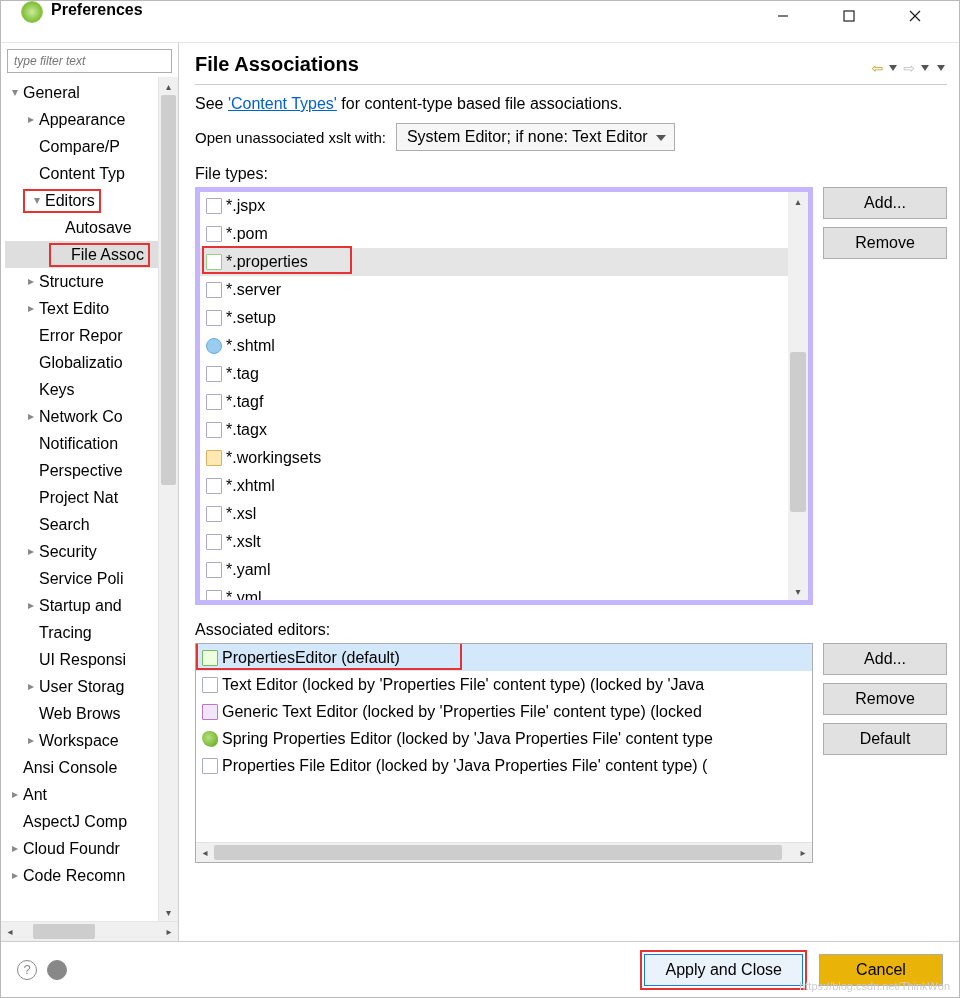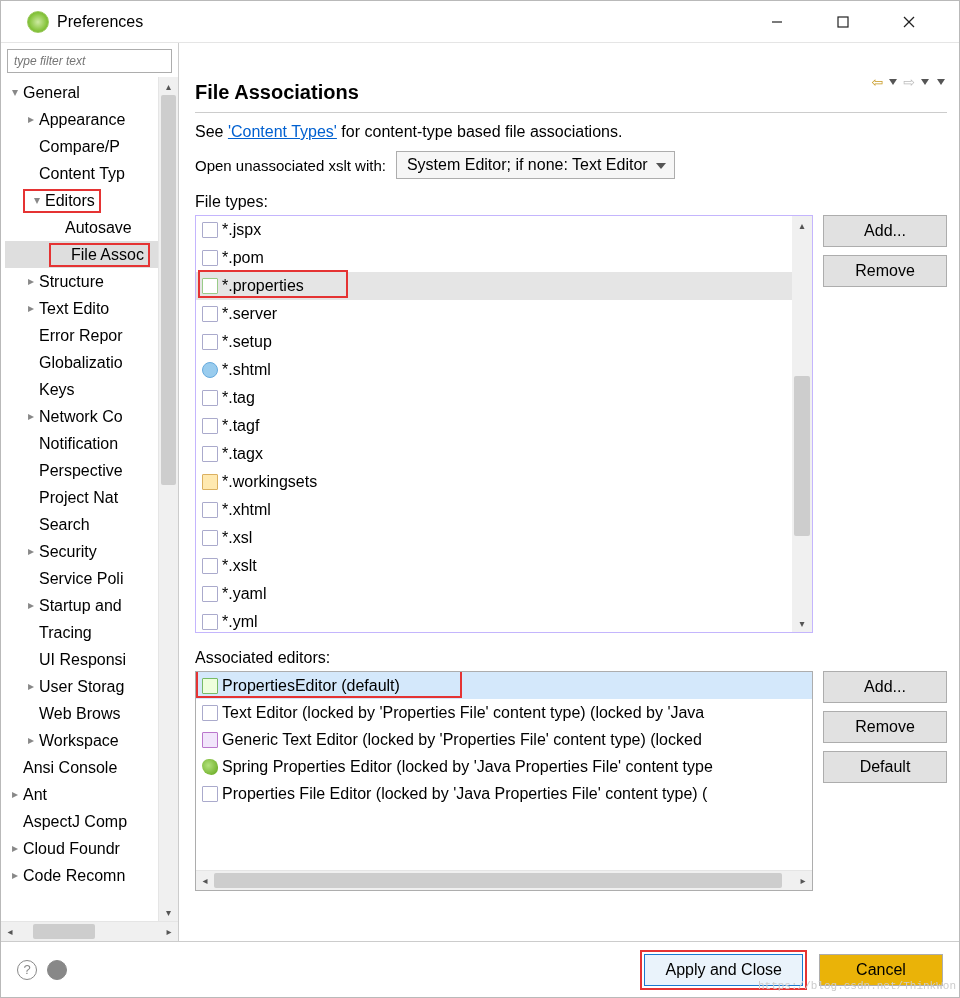--- a/index.html
+++ b/index.html
@@ -12,23 +12,23 @@
     width: 960px;
     height: 998px;
     overflow: hidden;
   }
   .window { border: 1px solid #b9b9b9; width: 960px; height: 998px; display: flex; flex-direction: column; }
 
   
   .titlebar {
     height: 42px;
     display: flex;
-    align-items: center;
     border-bottom: 1px solid #e5e5e5;
-    padding: 0 18px;
+    padding: 0 12px;
+    font-weight: bold;
   }
   .titlebar .app-icon {
     width: 22px; height: 22px; margin: 0 8px;
     border-radius: 50%;
     background: radial-gradient(circle at 50% 50%, #cdeaa1 0%, #88c53f 60%, #5fa317 100%);
     border: 1px solid #9ccb5f;
   }
   .titlebar .title { flex: 1; font-size: 16px; }
   .titlebar .win-btns { display: flex; gap: 26px; padding-right: 12px; }
   .win-btn { width: 40px; height: 30px; display: flex; align-items: center; justify-content: center; font-size: 14px; }
@@ -76,40 +76,40 @@
   }
   .h-scroll .arrow-h { width: 18px; text-align: center; font-size: 10px; color: #555;}
   .h-scroll .track { flex: 1; position: relative; height: 100%; }
   .h-scroll .thumb { position: absolute; left: 14px; top: 2px; bottom: 2px; width: 62px; background: #cdcdcd; border-radius: 2px; }
 
   .red-box { border: 2px solid #e53333; }
 
   
   .content { flex: 1; display: flex; flex-direction: column; padding: 8px 12px 0 16px; }
   .heading-row { display: flex; align-items: center; }
-  .heading { font-size: 20px; font-weight: 600; padding: 2px 0 8px 0; flex:1;margin-top:28px; }
+  .heading { font-size: 20px; font-weight: 600; padding: 2px 0 8px 0; flex:1; }
   .nav-icons { display:flex; gap:4px; align-items:center; color:#c79820; font-size:14px; }
   .nav-icons .gray { color:#bbb; }
   .nav-icons .menu-dot { width:0;height:0;border-left:4px solid transparent;border-right:4px solid transparent;border-top:6px solid #555; margin:0 2px;}
   .divider { border: 0; border-top: 1px solid #ccc; margin: 0 0 10px 0; }
   .desc { font-size: 16px; margin-bottom: 10px; }
   .desc a { color: #0060d0; text-decoration: underline; }
 
   .open-row { display: flex; align-items: center; gap: 10px; margin-bottom: 14px; }
   .combo {
     border: 1px solid #adadad; padding: 4px 26px 4px 10px; background: #f6f6f6; position: relative;
     font-size: 16px;
   }
   .combo::after { content: ""; position: absolute; right: 8px; top: 50%; margin-top: -2px;
     border-left: 5px solid transparent; border-right: 5px solid transparent; border-top: 6px solid #555; }
 
   .section-label { font-size: 16px; margin-bottom: 4px; }
   .types-row { display: flex; gap: 10px; align-items: flex-start; margin-bottom: 16px;}
   .listbox {
-    flex: 1; border: 1px solid #c4b5fd; height: 418px; background: #fff; position: relative; overflow: hidden;
+    flex: 1; border: 5px solid #c4b5fd; height: 418px; background: #fff; position: relative; overflow: hidden;
   }
   .list-inner { position: absolute; top:0; left:0; right:20px; }
   .list-item {
     display: flex; align-items: center; height: 28px; padding-left: 6px; gap: 4px; font-size: 16px;
   }
   .list-item.sel { background: #e5e5e5; }
   .file-icon {
     width: 16px; height: 16px; display:inline-flex; align-items:center; justify-content:center;
     font-size: 10px; border: 1px solid #bda; background: #fff; color: #5a8; border-radius:1px;
   }
@@ -157,21 +157,21 @@
     font-size:13px;color:#888;
   }
   .footer-spacer { flex:1; }
   .footer-btn {
     height: 32px; padding: 0 20px; border:1px solid #adadad; background:#eab308; font-size:16px;
     display:flex;align-items:center;justify-content:center;
   }
   .apply-wrap { border: 2px solid #e53333; padding: 2px; }
   .apply-wrap .footer-btn { border: 1px solid #1b79d0; background: #eaf3fb; }
 
-  .watermark { position:absolute; right:4px; bottom:6px; font-size:11px; color:#ccc;font-family:Liberation Mono, monospace; }
+  .watermark { position:absolute; right:10px; bottom:6px; font-size:11px; color:#ccc; }
 </style>
 </head>
 <body>
 
 <div class="window">
 
   <div class="titlebar">
     <div class="app-icon"></div>
     <div class="title">Preferences</div>
     <div class="win-btns">

